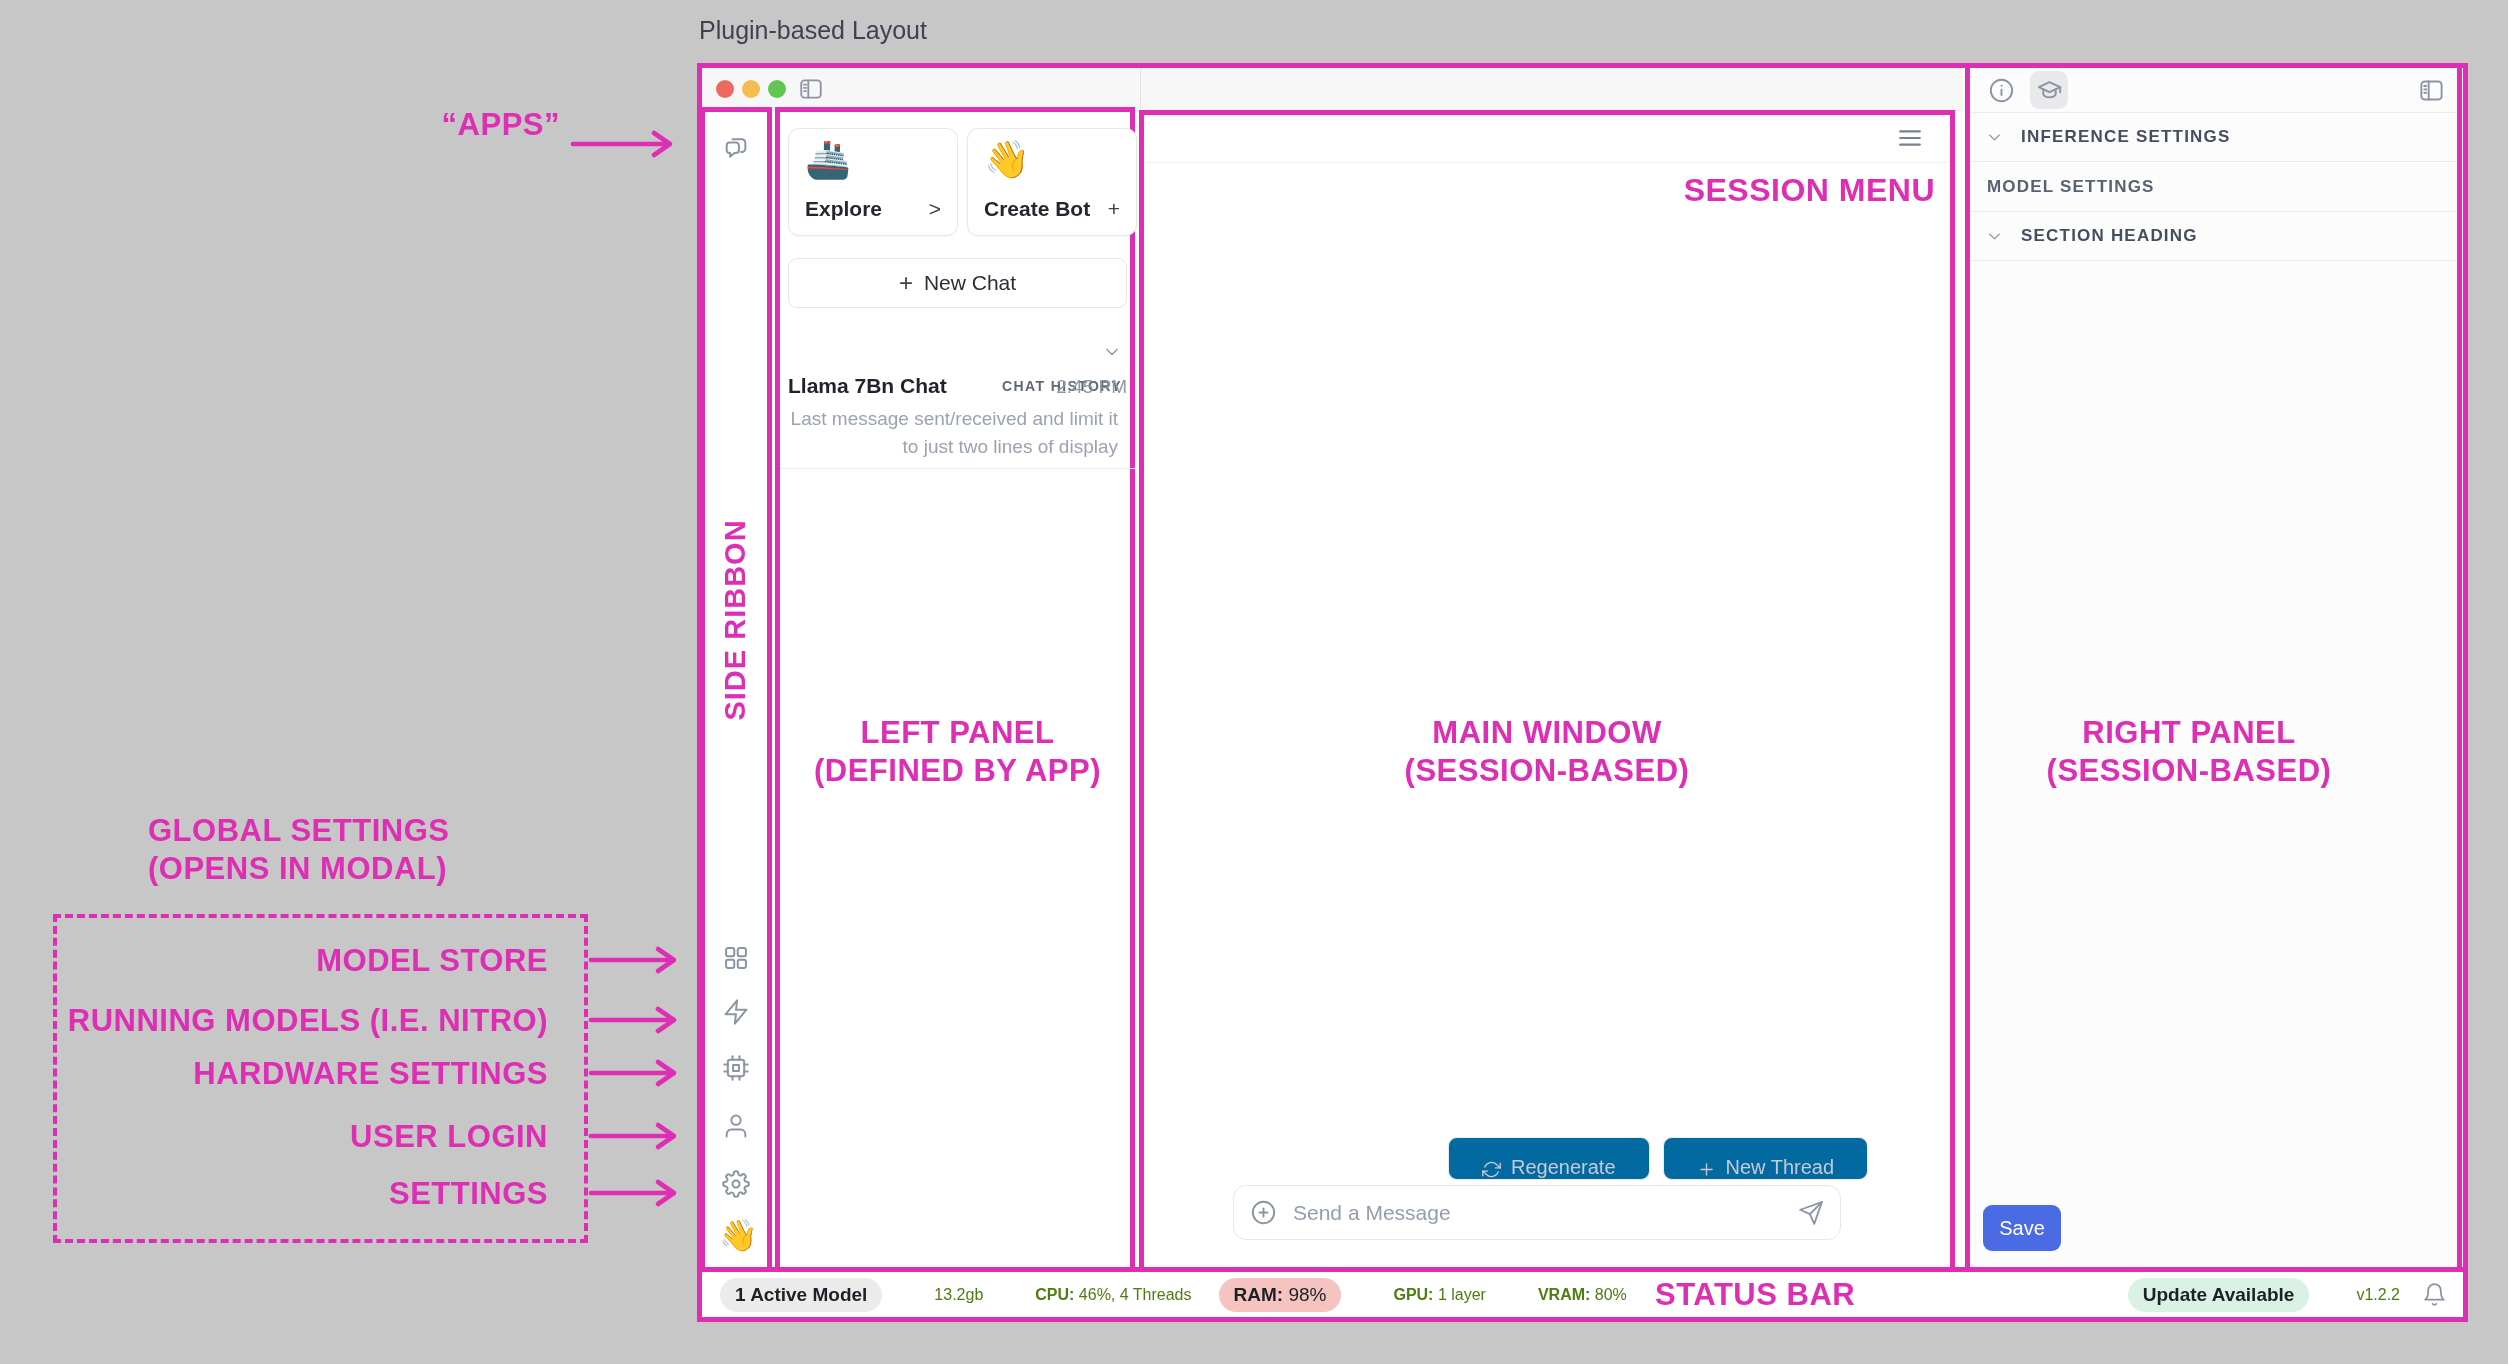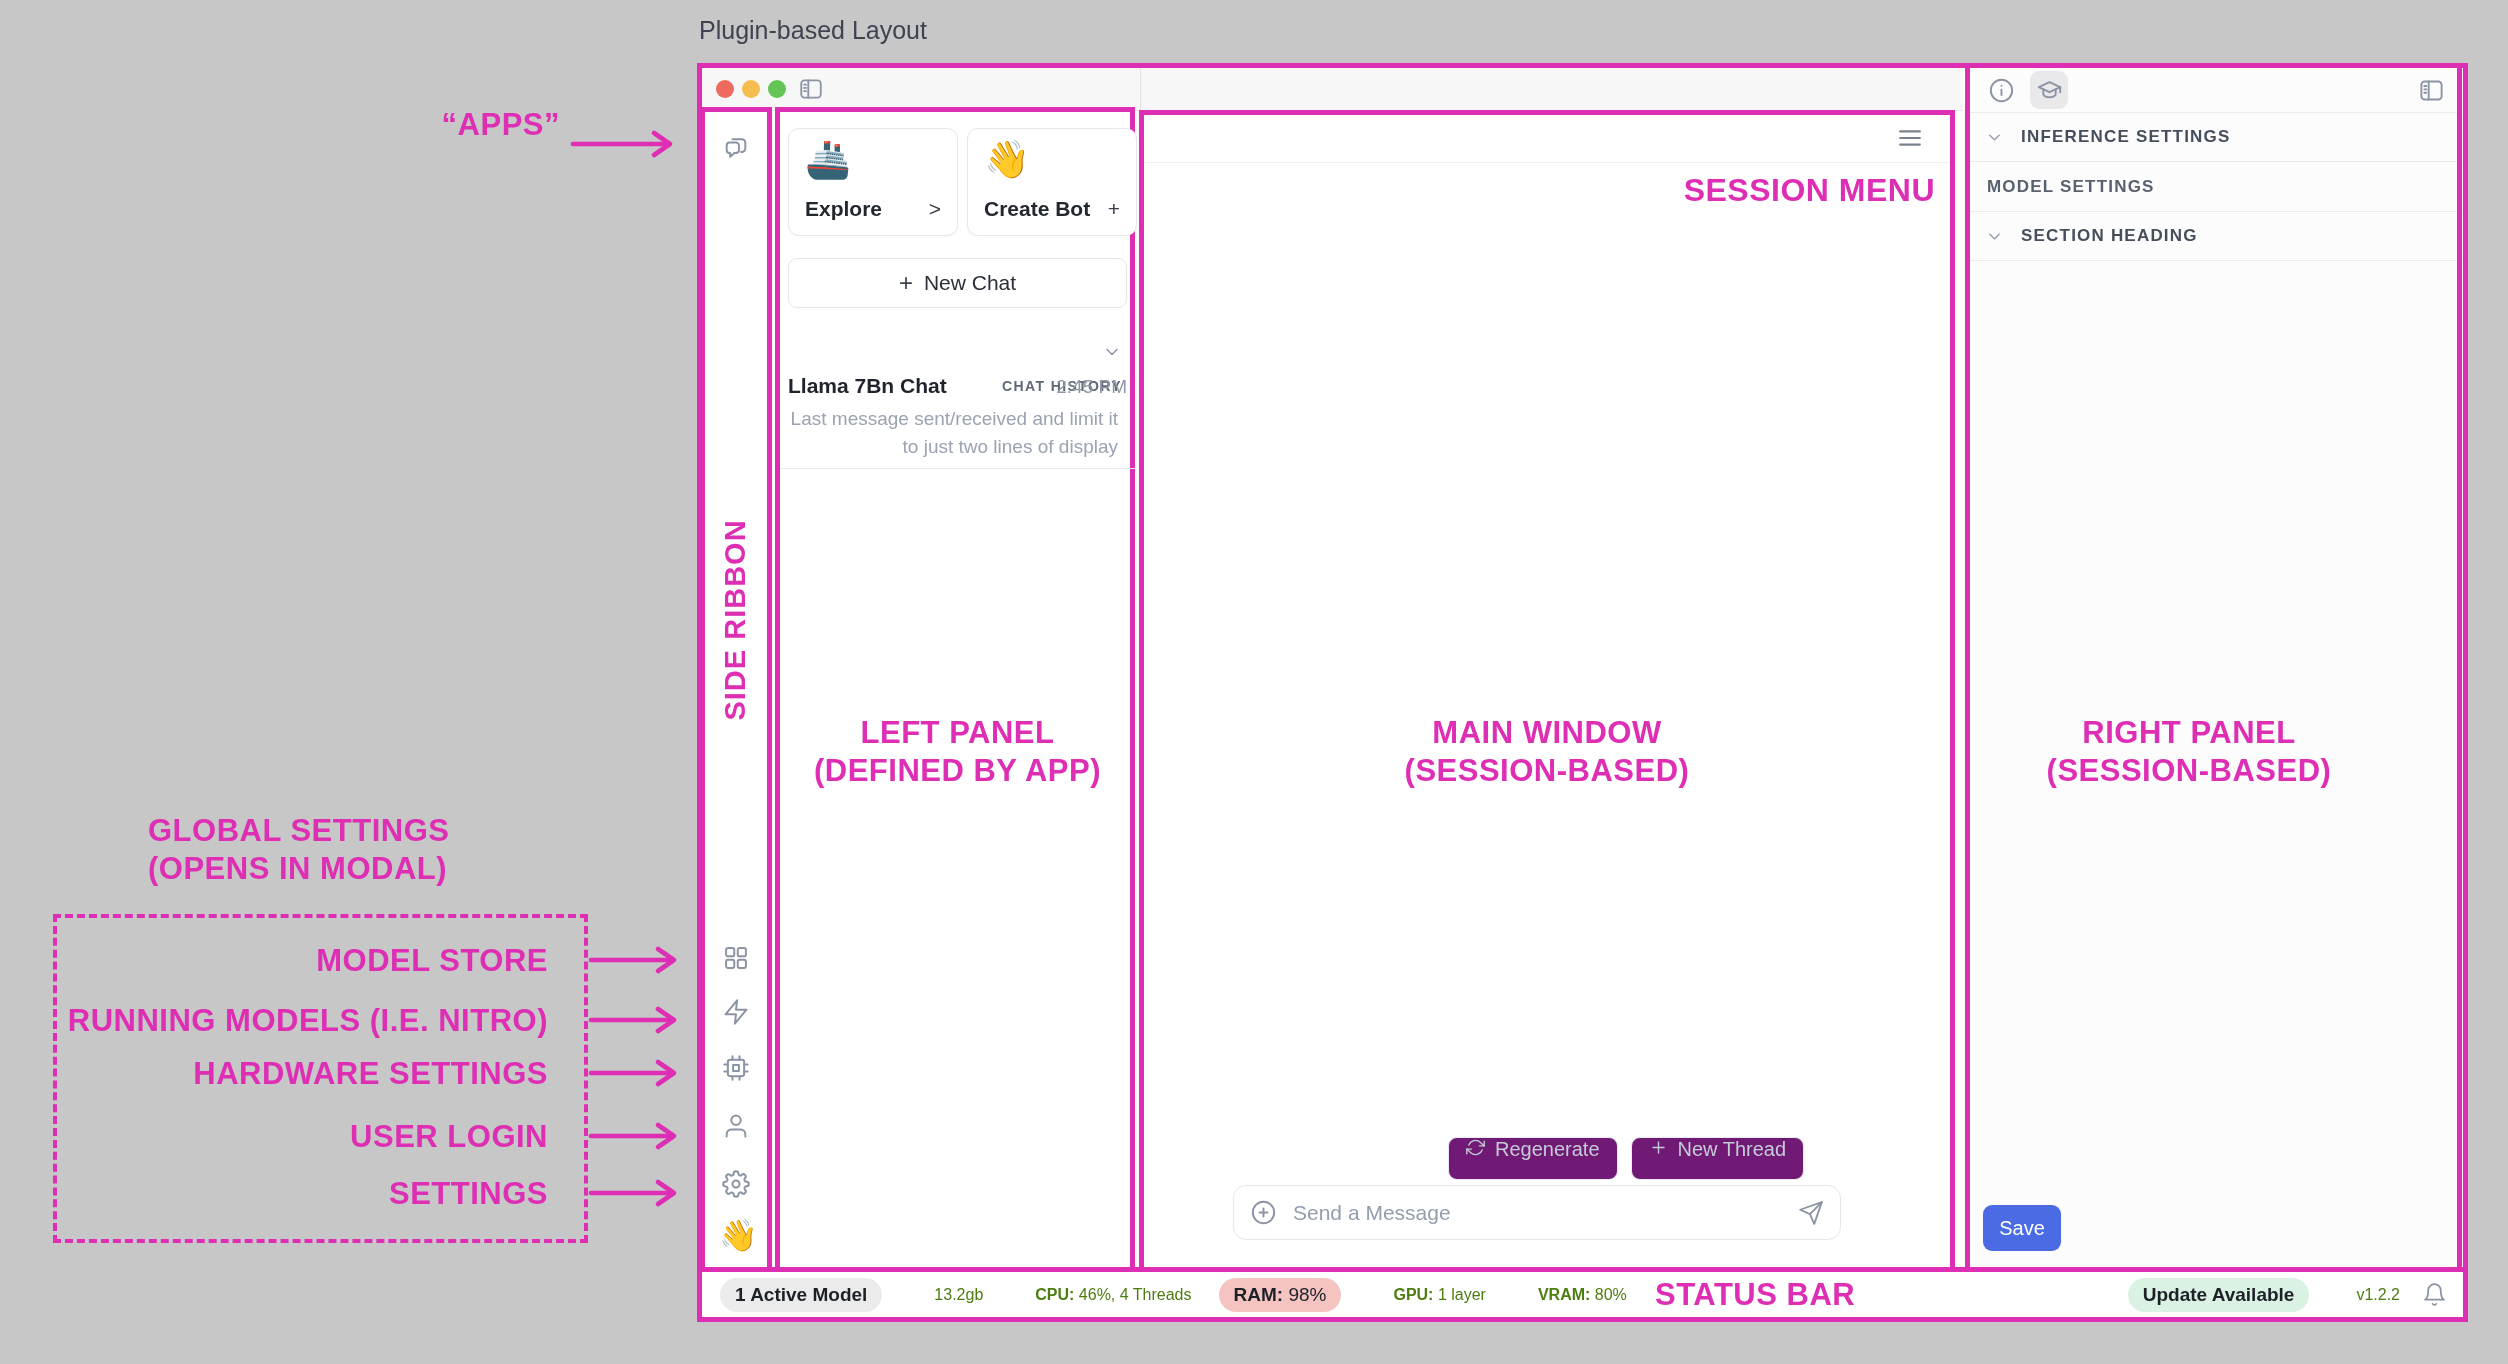--- a/index.html
+++ b/index.html
@@ -31,22 +31,22 @@
   .card .lbl{position:absolute;left:16px;bottom:14px;font-size:21px;font-weight:600;color:#23272f;}
   .card .act{position:absolute;right:16px;bottom:14px;font-size:21px;color:#3b414b;}
   .newchat{position:absolute;left:8px;top:146px;width:339px;height:50px;border:1px solid #e3e6eb;border-radius:9px;
     background:#fff;display:flex;align-items:center;justify-content:center;gap:11px;font-size:21px;color:#2a2f38;}
   .sec-head{display:flex;align-items:flex-end;gap:16px;font-size:14px;font-weight:700;color:#5e6877;letter-spacing:1.4px;flex-direction:column;}
   .chat-title{font-size:21px;font-weight:600;color:#1f242c;}
   .chat-time{font-size:19px;color:#8e98a6;}
   .chat-preview{font-size:19px;color:#9aa3b1;line-height:1.45;}
   .divider{position:absolute;height:1px;background:#e8ebef;}
   
-  .ghostbtn{height:41px;border:1px solid #e8ebf0;border-radius:9px;background:#701a75;display:flex;align-items:flex-start;
-    gap:10px;padding:0 17px;font-size:20px;color:#c5cbd6;}
+  .ghostbtn{height:41px;border:1px solid #e8ebf0;border-radius:9px;background:#0369a1;display:flex;align-items:flex-end;
+    gap:10px;padding:0 33px;font-size:20px;color:#c5cbd6;}
   .msginput{position:absolute;border:1px solid #e4e8ed;border-radius:13px;background:#fff;display:flex;
     align-items:center;padding:0 16px;gap:14px;box-sizing:border-box;}
   .msginput input{flex:1;border:none;outline:none;font-size:21px;color:#3a414c;background:transparent;
     font-family:"Liberation Sans",sans-serif;}
   .msginput input::placeholder{color:#939ead;}
   
   .rp-row{position:relative;border-bottom:1px solid #ebebee;display:flex;align-items:center;}
   .rp-label{font-size:17px;font-weight:700;letter-spacing:1.2px;color:#58616f;}
   .rp-sec{font-size:17px;font-weight:700;letter-spacing:1.2px;color:#454e5c;}
   .tabbtn{width:38px;height:38px;border-radius:9px;display:flex;align-items:center;justify-content:center;}

